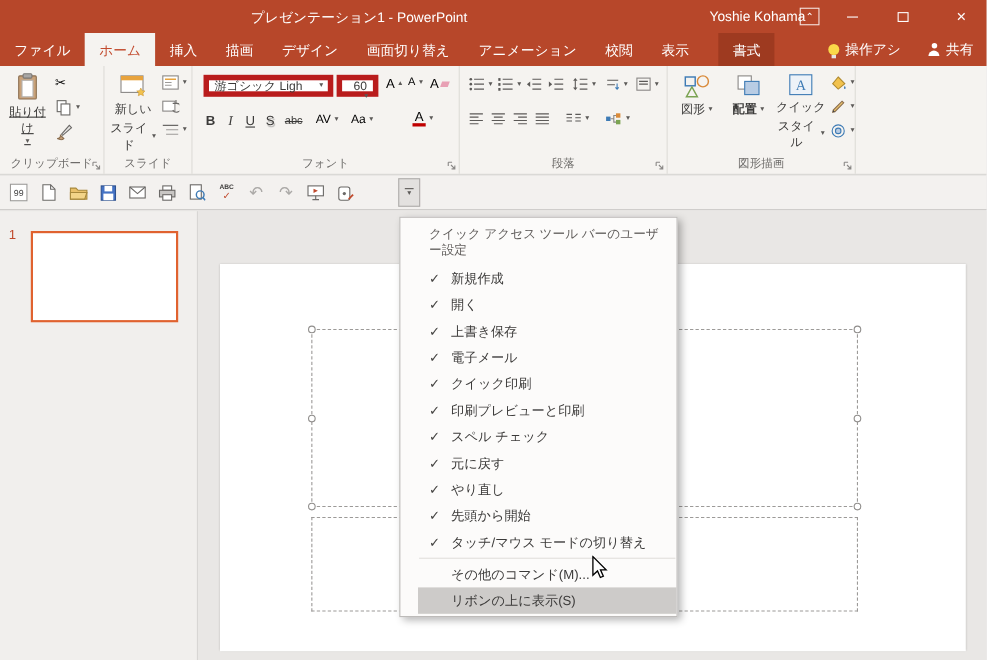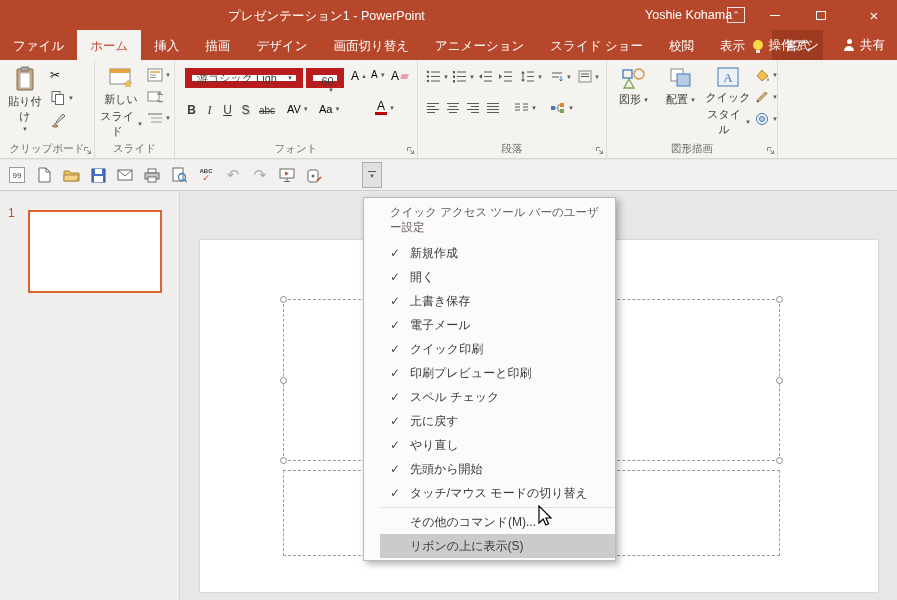--- a/index.html
+++ b/index.html
@@ -30,21 +30,21 @@
   .person::after { content:""; position:absolute; bottom:0; left:1px; width:10px; height:5px; border-radius:5px 5px 0 0; background:#fff; }
 
   
   .ribbon { position:absolute; top:60px; left:0; right:0; height:99px; background:#F5F3F0; border-bottom:1px solid #D8D6D3; }
   .group { position:absolute; top:0; bottom:0; border-right:1px solid #DEDCD8; }
   .group-label { position:absolute; bottom:2px; left:0; right:0; text-align:center; font-size:10.5px; color:#6E6C6A; }
   .launcher { position:absolute; right:2px; bottom:3px; }
   .bigbtn { position:absolute; display:flex; flex-direction:column; align-items:center; gap:2px; font-size:11px; color:#3B3A39; text-align:center; }
   .dd { font-size:6px; color:#5B5957; line-height:1; }
   .smallbtn { position:absolute; display:flex; align-items:center; gap:2px; }
-  .combo { position:absolute; height:20px; background:#fff; border:7px solid #b91c1c; display:flex; align-items:center; font-size:11px; color:#3B3A39; padding-left:5px; }
+  .combo { position:absolute; height:20px; background:#fff; border:5px solid #b91c1c; display:flex; align-items:center; font-size:11px; color:#3B3A39; padding-left:5px; }
   .combo .dd { margin-left:auto; padding:0 3px; }
   .fmt { position:absolute; top:40px; width:17px; height:20px; display:flex; align-items:center; justify-content:center; font-size:12px; color:#3B3A39; }
   .editrow { position:absolute; left:8px; display:flex; align-items:center; gap:4px; font-size:11.5px; color:#3B3A39; }
 
   
   .qatbar { position:absolute; top:160px; left:0; right:0; height:31px; background:#F3F1EF; border-bottom:1px solid #CFCDCB; }
   .qat-icons { position:absolute; left:8px; top:4px; display:flex; gap:9px; align-items:center; height:22px; }
   .qbtn { width:18px; height:22px; display:flex; align-items:center; justify-content:center; }
   .qbtn.disabled { color:#ABA9A7; }
   .grid99 { width:16px; height:16px; border:1px solid #9C9A98; background:#fff; font-size:8px; color:#444; display:flex; align-items:center; justify-content:center; }
@@ -101,40 +101,39 @@
   </div>
 
   <div class="tabrow">
     <div class="tab">ファイル</div>
     <div class="tab active">ホーム</div>
     <div class="tab">挿入</div>
     <div class="tab">描画</div>
     <div class="tab">デザイン</div>
     <div class="tab">画面切り替え</div>
     <div class="tab">アニメーション</div>
-    <div class="tab">スライド ショー</div>
     <div class="tab">校閲</div>
     <div class="tab">表示</div>
     <div class="tab contextual">書式</div>
     <div class="tabrow-right">
       <div class="tab-tool">
         <span class="bulb"></span>
         <span>操作アシ</span>
       </div>
       <div class="tab-tool">
         <span class="person"></span>
         <span>共有</span>
       </div>
     </div>
   </div>
 
   <div class="ribbon">
 
     <div class="group" style="left:0; width:95px;">
-      <div class="bigbtn" style="left:6px; top:6px; width:38px;">
+      <div class="bigbtn" style="left:6px; top:6px; width:38px;text-decoration:underline;">
         <svg class="ic" width="24" height="26">
             <rect x="4" y="3" width="16" height="21" rx="1" fill="#C9A27A" stroke="#8A6D4F"></rect>
             <rect x="7" y="7" width="10" height="15" fill="#fff" stroke="#B5B3B1"></rect>
             <rect x="8" y="1" width="8" height="4" rx="1" fill="#A9A7A5" stroke="#7A7876"></rect>
           </svg>
         <span>貼り付け</span>
         <span class="dd">▼</span>
       </div>
       <div class="smallbtn" style="left:50px; top:8px;">
           <span style="font-size:12px;">✂</span>
@@ -386,21 +385,21 @@
         <span style="display:flex;align-items:center;gap:2px;">
             <span>図形</span>
             <span class="dd">▼</span>
           </span>
       </div>
       <div class="bigbtn" style="left:54px; top:6px; width:40px;">
         <svg class="ic" width="26" height="24">
             <rect x="3" y="3" width="12" height="12" fill="#fff" stroke="#8A8886"></rect>
             <rect x="9" y="8" width="13" height="12" fill="#B8CCE4" stroke="#3E7BB5"></rect>
           </svg>
-        <span style="display:flex;align-items:center;gap:2px;">
+        <span style="display:flex;align-items:center;gap:2px;font-weight:bold;">
             <span>配置</span>
             <span class="dd">▼</span>
           </span>
       </div>
       <div class="bigbtn" style="left:98px; top:6px; width:46px;">
         <svg class="ic" width="24" height="22">
             <rect x="2" y="2" width="20" height="18" fill="#EDF2F8" stroke="#3E7BB5"></rect>
             <text x="12" y="16" text-anchor="middle" font-size="13" fill="#3E7BB5" font-family="Liberation Serif,serif">A</text>
           </svg>
         <span>クイック</span>

